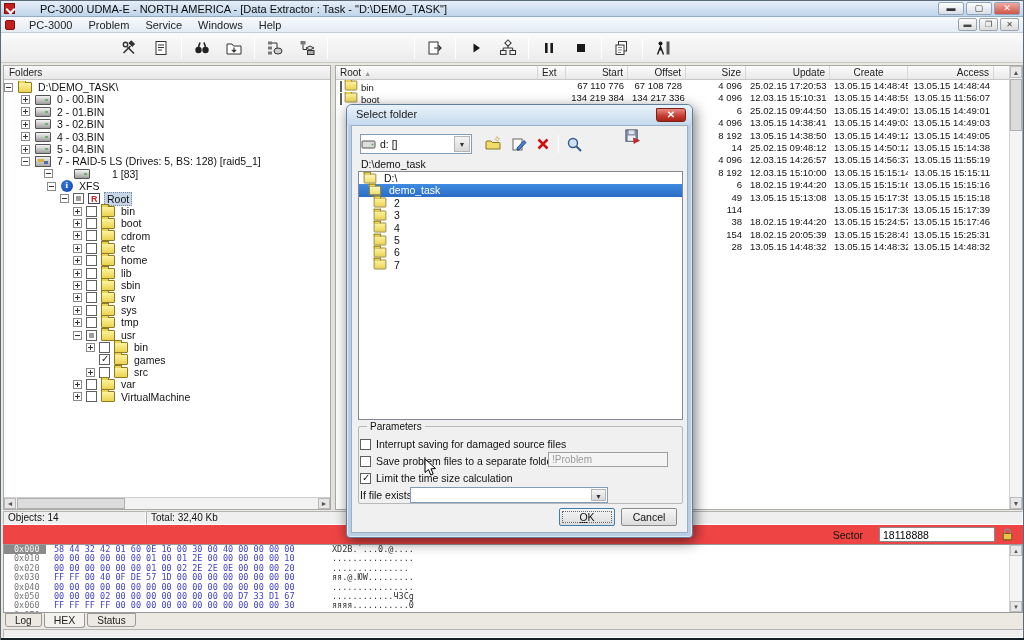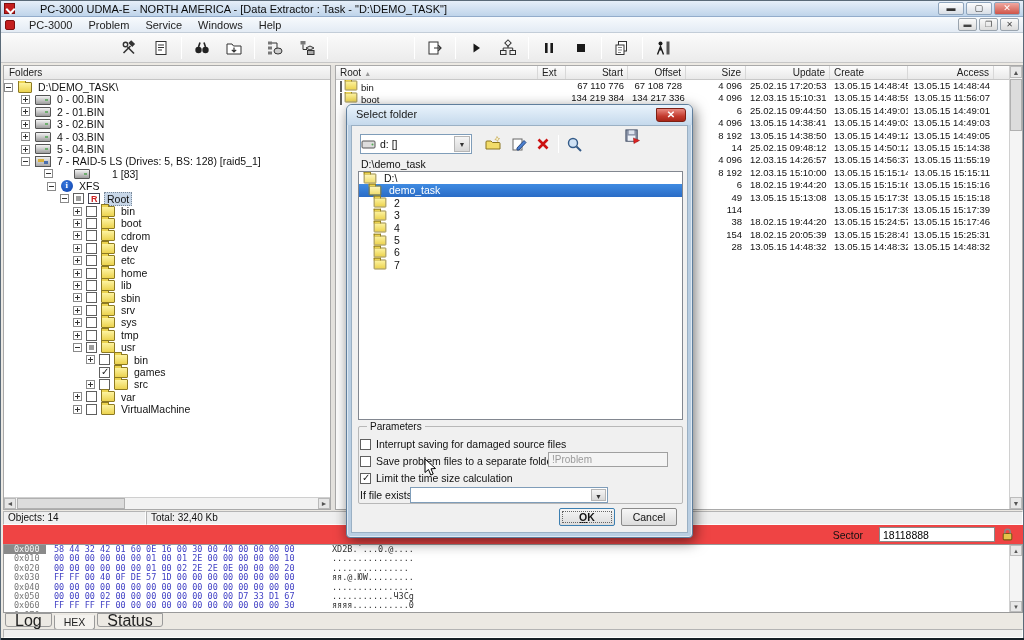--- a/index.html
+++ b/index.html
@@ -99,21 +99,21 @@
   .hrow { height:9.4px; line-height:9.4px; font-family:"DejaVu Sans Mono",monospace; font-size:8.5px; white-space:pre; display:flex; }
   .hoff { width:42px; min-width:42px; color:#777; padding-left:10px; }
   .hoff.hl { background:#8a8a8a; color:#f2f2f2; }
   .hbytes { color:#3f3fc4; width:262px; min-width:262px; margin-left:8px; }
   .hascii { color:#333; margin-left:16px; }
   #hexscroll { position:absolute; right:0; top:0; width:13px; height:67px; background:#f4f4f4; border-left:1px solid #d0d0d0; }
   #hexscroll .arr { position:absolute; left:0; width:12px; height:11px; background:#e8e8e8; border:1px solid #bcbcbc; font-size:6px; text-align:center; line-height:10px; color:#555; }
 
   
   #tabs { position:absolute; left:2px; top:612px; width:1020px; height:15px; background:#ece9e3; }
-  .btab { position:relative; display:inline-block; height:14px; line-height:13px; font-size:16px; padding:0 9px; margin-left:2px;
+  .btab { position:relative; display:inline-block; height:14px; line-height:13px; font-size:10px; padding:0 9px; margin-left:2px;
     border:1px solid #9a9a9a; border-top:1px solid #9a9a9a; background:#ece9e3; border-radius:0 0 3px 3px; top:0; color:#222; }
   .btab.active { background:#f4f2ee; border-top-color:#f4f2ee; height:15px; font-size:10.5px; }
   #app-status { position:absolute; left:2px; top:628px; width:1020px; height:9px; background:#efefef; border:1px solid; border-color:#b4b4b4 #fdfdfd #fdfdfd #b4b4b4; }
   #bottom-strip { position:absolute; left:0; top:637px; width:1024px; height:3px; background:#141e26; }
 
   
   #dialog { position:absolute; left:345px; top:103px; width:347px; height:434px; z-index:10;
     background:#b9cee2; border:1px solid #5f7e9c; border-radius:6px 6px 4px 4px;
     box-shadow:2px 4px 14px rgba(0,0,0,.55), inset 0 0 0 1px rgba(255,255,255,.55); }
   #dlg-title { height:20px; line-height:19px; padding-left:9px; font-size:11px; color:#1a1a1a;
@@ -140,21 +140,21 @@
   #save-icon { position:absolute; right:46px; top:2px; width:17px; height:17px; }
   .prow { position:absolute; left:8px; display:flex; align-items:center; font-size:10.5px; }
   .prow .cb { margin-right:5px; }
   #problem-field { position:absolute; left:196px; top:29px; width:120px; height:15px; border:1px solid #a0a0a0; background:#f4f4f4; color:#9a9a9a;
     font-size:10px; font-family:"Liberation Sans",sans-serif; padding:0 3px; }
   #ifexists-combo { position:absolute; left:58px; top:61px; width:198px; height:16px; background:#fff; border:1px solid #7f9db9; }
   #ifexists-combo .drop { position:absolute; right:1px; top:1px; bottom:1px; width:15px; background:linear-gradient(#f5f5f5,#d8d8d8); border:1px solid #b5b5b5;
     font-size:7px; text-align:center; line-height:13px; color:#333; }
   .dbtn { position:absolute; top:382px; width:56px; height:18px; background:linear-gradient(#f6f6f6,#dcdcdc); border:1px solid #8a8a8a; border-radius:2px;
     font-size:10.5px; text-align:center; line-height:16px; }
-  .dbtn.focus { border-color:#3c7fb1; outline:1px dotted #666; outline-offset:-4px;font-weight:bold; }
+  .dbtn.focus { border-color:#3c7fb1; outline:1px dotted #666; outline-offset:-4px; }
   .dbtn .lbl { display:block; }
   .dbtn.focus .lbl::first-letter { text-decoration:underline; }
 
   #cursor { position:absolute; left:423px; top:457px; z-index:30; }
 </style>
 </head>
 <body>
 
 <div id="screen">
 
@@ -347,26 +347,20 @@
         <div class="trow" style="padding-left: 69px;">
           <span class="exp plus" style="margin-right: 4px;"></span>
           <span class="cb unchecked"></span>
           <span class="ic ic-folder"></span>
           <span class="tlabel">cdrom</span>
         </div>
         <div class="trow" style="padding-left: 69px;">
           <span class="exp plus" style="margin-right: 4px;"></span>
           <span class="cb unchecked"></span>
           <span class="ic ic-folder"></span>
-          <span class="tlabel">dev</span>
-        </div>
-        <div class="trow" style="padding-left: 69px;">
-          <span class="exp plus" style="margin-right: 4px;"></span>
-          <span class="cb unchecked"></span>
-          <span class="ic ic-folder"></span>
           <span class="tlabel">etc</span>
         </div>
         <div class="trow" style="padding-left: 69px;">
           <span class="exp plus" style="margin-right: 4px;"></span>
           <span class="cb unchecked"></span>
           <span class="ic ic-folder"></span>
           <span class="tlabel">home</span>
         </div>
         <div class="trow" style="padding-left: 69px;">
           <span class="exp plus" style="margin-right: 4px;"></span>
@@ -444,21 +438,21 @@
   <div id="splitter"></div>
 
   <div id="file-panel">
     <div id="file-header">
         <span class="hcell" style="width: 202px;"><span>Root</span><span class="sortglyph">▲</span></span>
         <span class="hcell" style="width: 28px;"><span>Ext</span></span>
         <span class="hcell" style="width: 62px; text-align: right;"><span>Start</span></span>
         <span class="hcell" style="width: 58px; text-align: right;"><span>Offset</span></span>
         <span class="hcell" style="width: 60px; text-align: right;"><span>Size</span></span>
         <span class="hcell" style="width: 84px; text-align: right;"><span>Update</span></span>
-        <span class="hcell" style="width: 78px; text-align: left;"><span>Create</span></span>
+        <span class="hcell" style="width: 78px; text-align: center;"><span>Create</span></span>
         <span class="hcell" style="width: 86px; text-align: right;"><span>Access</span></span>
       </div>
     <div id="file-rows">
         <div class="lrow">
           <span class="lcell" style="width: 202px;"><span class="cb"></span><span class="ic ic-folder"></span><span>bin</span></span>
           <span class="lcell" style="width: 28px;"><span></span></span>
           <span class="lcell num" style="width: 62px;"><span>67 110 776</span></span>
           <span class="lcell num" style="width: 58px;"><span>67 108 728</span></span>
           <span class="lcell num" style="width: 60px;"><span>4 096</span></span>
           <span class="lcell num" style="width: 84px;"><span>25.02.15 17:20:53</span></span>

